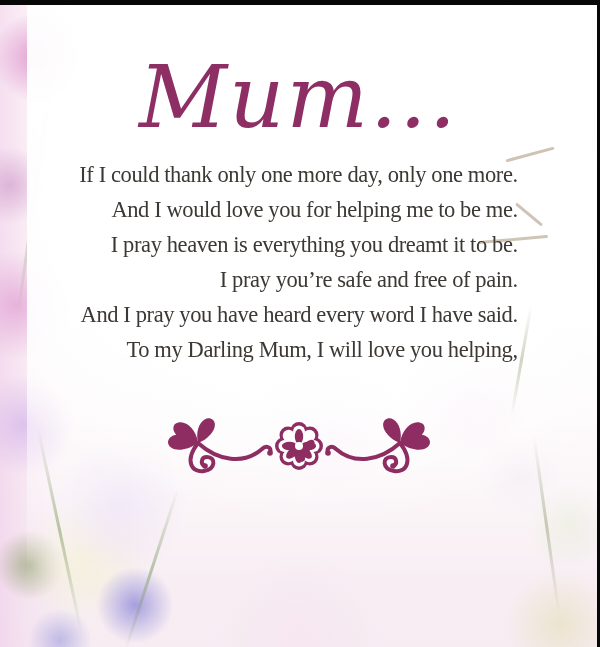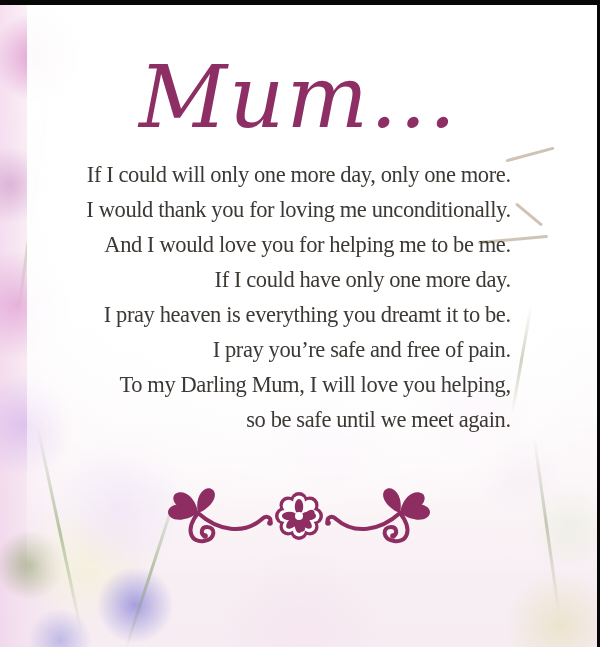--- a/index.html
+++ b/index.html
@@ -99,28 +99,26 @@
     <div class="stem s5"></div>
     <div class="grass g1"></div>
     <div class="grass g2"></div>
     <div class="grass g3"></div>
 
     <div class="content">
 
       <h1 class="title">Mum...</h1>
 
       <div class="poem">
-        <p>If I could will only one more day, only one more.</p>
-        <p>I would thank you for loving me unconditionally.</p>
+        <p>If I could thank only one more day, only one more.</p>
         <p>And I would love you for helping me to be me.</p>
-        <p>If I could have only one more day.</p>
         <p>I pray heaven is everything you dreamt it to be.</p>
         <p>I pray you’re safe and free of pain.</p>
+        <p>And I pray you have heard every word I have said.</p>
         <p>To my Darling Mum, I will love you helping,</p>
-        <p>so be safe until we meet again.</p>
       </div>
 
       <div class="ornament">
         <svg width="270" height="58" viewBox="0 0 270 58">
           <defs>
             <g id="flourish" fill="#8e2d62" stroke="none">
 
               <path d="M34 26 C 16 26 5 14 11 7 C 19 1 32 10 34 26 Z"></path>
               <path d="M34 26 C 30 8 42 -3 49 3 C 55 9 46 22 34 26 Z"></path>
               <path d="M34 26 C 18 37 4 33 4 25 C 5 16 22 14 34 26 Z"></path>

